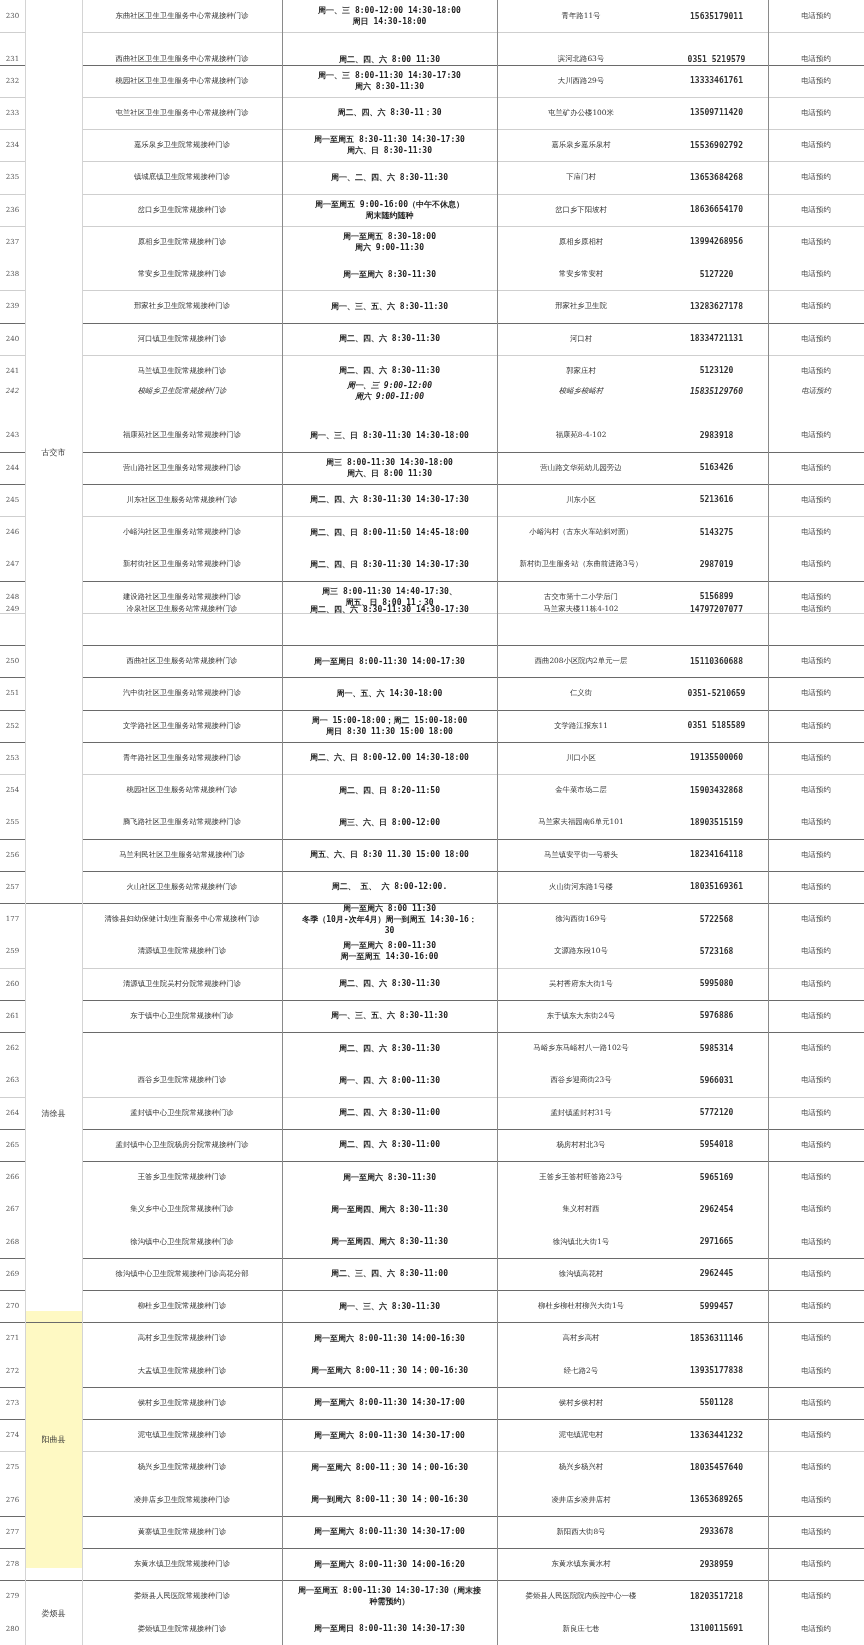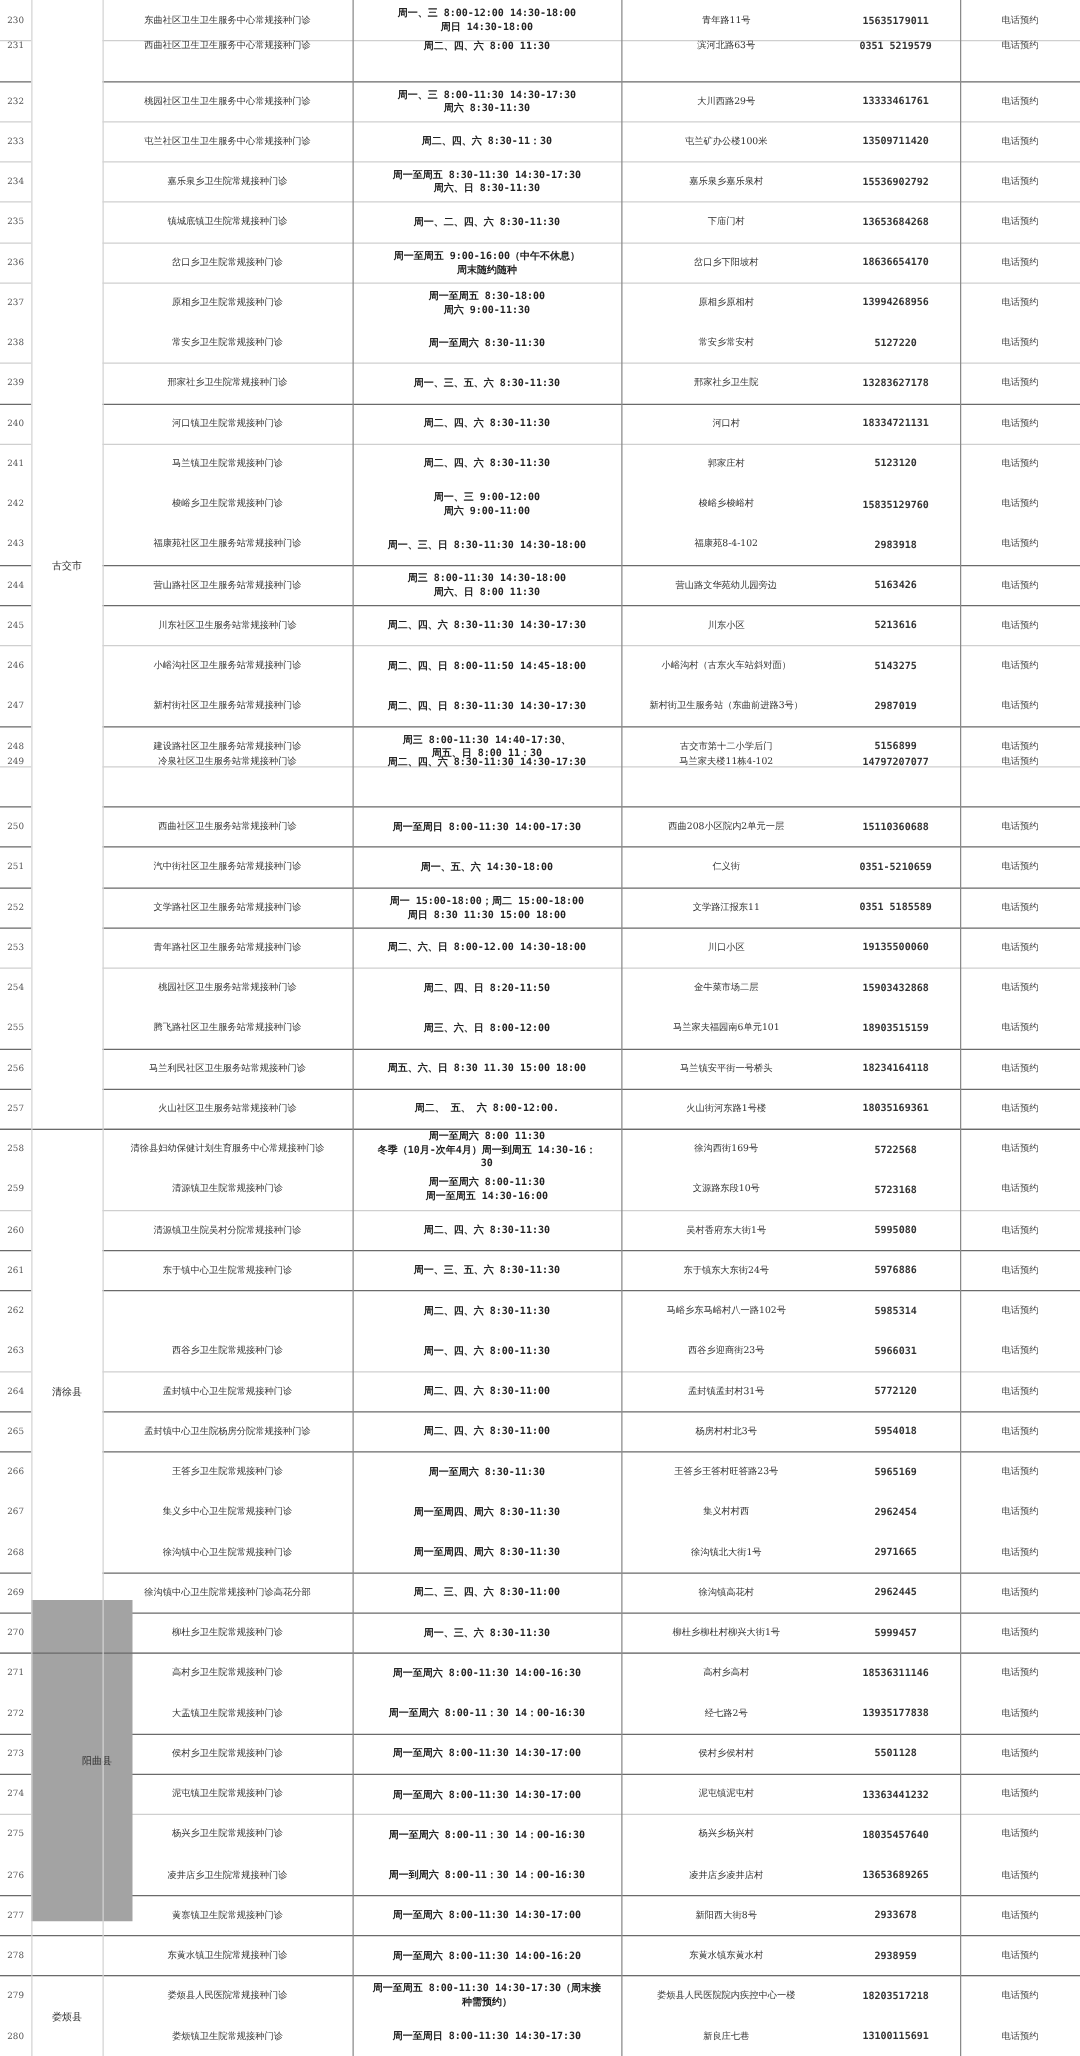--- a/index.html
+++ b/index.html
@@ -76,42 +76,42 @@
       <div class="vline" style="left: 768px; top: 0px; height: 1645px; z-index: 3;"></div>
     </div>
   <div id="district-layer">
       <div class="district" style="top: 1px; height: 902px; background: rgb(255, 255, 255);">
         <span>古交市</span>
       </div>
       <div class="district" style="top: 904px; height: 418.25px; background: rgb(255, 255, 255);">
         <span>清徐县</span>
       </div>
       <div class="hline dark" style="top: 903px; z-index: 2;"></div>
-      <div class="district" style="top: 1280px; height: 257px; background: #a3a3a3; padding-left: 24px;">
+      <div class="district" style="top: 1311px; height: 257px; background: #fef9c3;">
         <span>阳曲县</span>
       </div>
       <div class="hline dark" style="top: 1322px; z-index: 2;"></div>
       <div class="district" style="top: 1581.25px; height: 63.5px; background: rgb(255, 255, 255);">
         <span>娄烦县</span>
       </div>
       <div class="hline dark" style="top: 1580px; z-index: 2;"></div>
     </div>
   <div id="rows">
       <div class="row" style="top: 0px;">
         <div class="cell c-num">230</div>
         <div class="cell c-name">东曲社区卫生卫生服务中心常规接种门诊</div>
         <div class="cell c-sched">
           <span>周一、三 8:00-12:00 14:30-18:00</span>
           <span>周日 14:30-18:00</span>
         </div>
         <div class="cell c-addr">青年路11号</div>
         <div class="cell c-phone">15635179011</div>
         <div class="cell c-method">电话预约</div>
       </div>
-      <div class="row" style="top: 20px;">
+      <div class="row" style="top: 43px;">
         <div class="cell c-num">231</div>
         <div class="cell c-name">西曲社区卫生卫生服务中心常规接种门诊</div>
         <div class="cell c-sched">
           <span>周二、四、六 8:00 11:30</span>
         </div>
         <div class="cell c-addr">滨河北路63号</div>
         <div class="cell c-phone">0351 5219579</div>
         <div class="cell c-method">电话预约</div>
       </div>
       <div class="row" style="top: 64.5px;">
@@ -211,21 +211,21 @@
       <div class="row" style="top: 354.75px;">
         <div class="cell c-num">241</div>
         <div class="cell c-name">马兰镇卫生院常规接种门诊</div>
         <div class="cell c-sched">
           <span>周二、四、六 8:30-11:30</span>
         </div>
         <div class="cell c-addr">郭家庄村</div>
         <div class="cell c-phone">5123120</div>
         <div class="cell c-method">电话预约</div>
       </div>
-      <div class="row" style="top: 387px;">
+      <div class="row" style="top: 375px; font-style: italic;">
         <div class="cell c-num">242</div>
         <div class="cell c-name">梭峪乡卫生院常规接种门诊</div>
         <div class="cell c-sched">
           <span>周一、三 9:00-12:00</span>
           <span>周六 9:00-11:00</span>
         </div>
         <div class="cell c-addr">梭峪乡梭峪村</div>
         <div class="cell c-phone">15835129760</div>
         <div class="cell c-method">电话预约</div>
       </div>
@@ -376,21 +376,21 @@
         <div class="cell c-num">257</div>
         <div class="cell c-name">火山社区卫生服务站常规接种门诊</div>
         <div class="cell c-sched">
           <span>周二、 五、 六 8:00-12:00.</span>
         </div>
         <div class="cell c-addr">火山街河东路1号楼</div>
         <div class="cell c-phone">18035169361</div>
         <div class="cell c-method">电话预约</div>
       </div>
       <div class="row" style="top: 903px;">
-        <div class="cell c-num">258</div>
+        <div class="cell c-num">177</div>
         <div class="cell c-name">清徐县妇幼保健计划生育服务中心常规接种门诊</div>
         <div class="cell c-sched">
           <span>周一至周六 8:00 11:30</span>
           <span>冬季（10月-次年4月）周一到周五 14:30-16：</span>
           <span>30</span>
         </div>
         <div class="cell c-addr">徐沟西街169号</div>
         <div class="cell c-phone">5722568</div>
         <div class="cell c-method">电话预约</div>
       </div>

